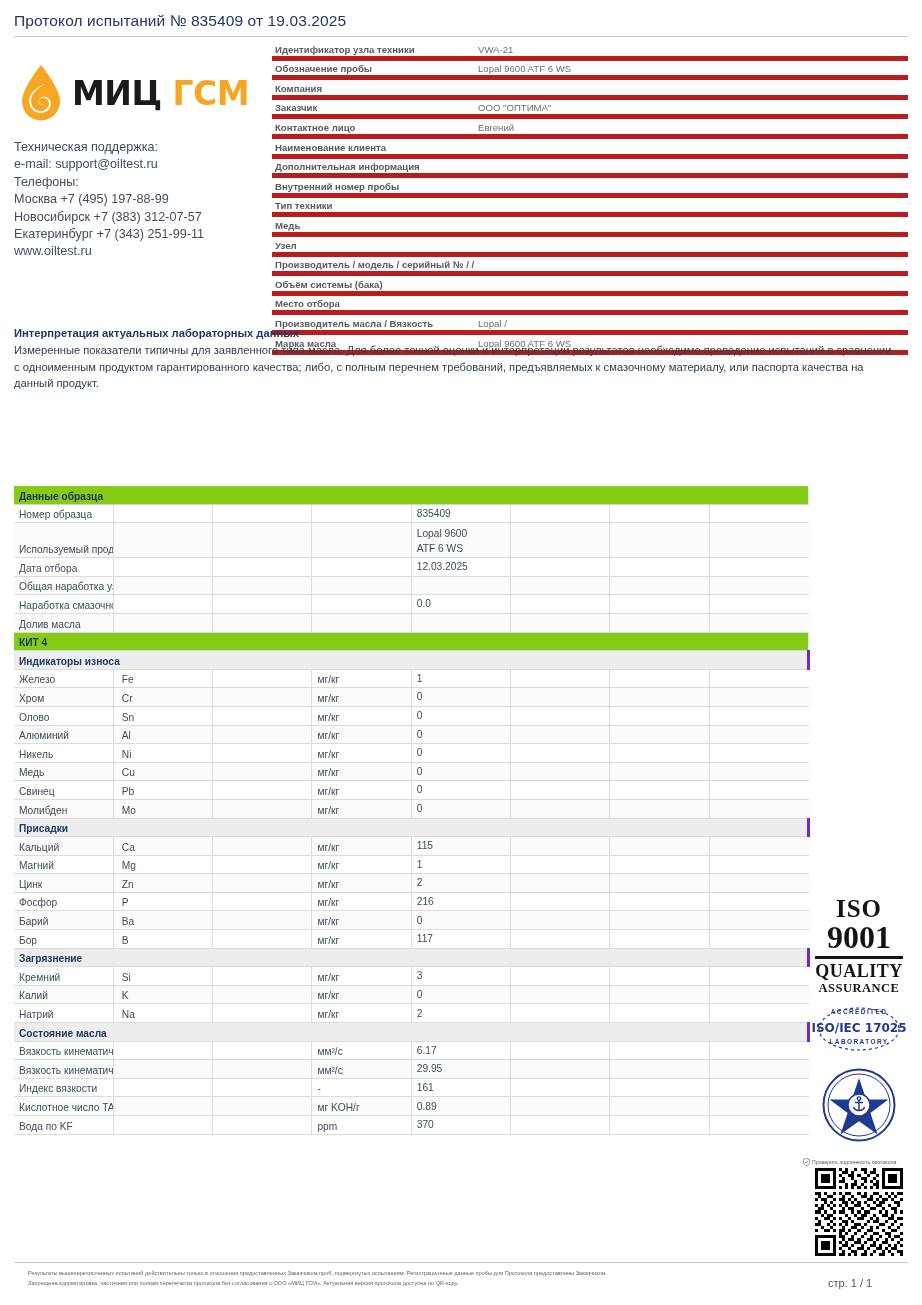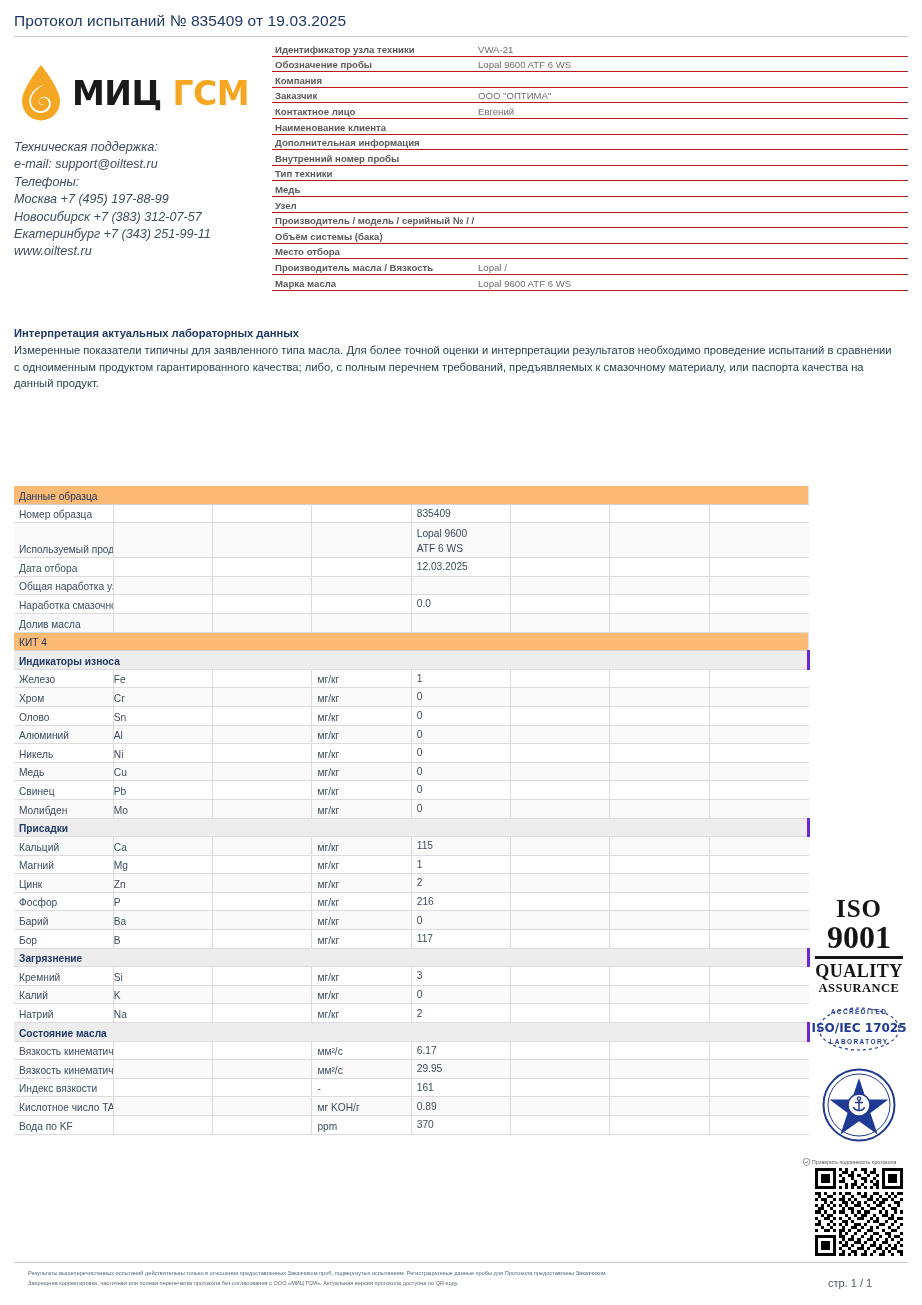--- a/index.html
+++ b/index.html
@@ -66,36 +66,35 @@
 
   
   #contacts {
     position: absolute;
     left: 14px;
     top: 139px;
     width: 250px;
     font-size: 12.6px;
     line-height: 17.4px;
     color: #3f4e5e;
-    font-style: italic;
   }
   #contacts div { white-space: nowrap; }
 
   
   #header-table {
     position: absolute;
     left: 272px;
     top: 41px;
     width: 636px;
     border-collapse: collapse;
   }
   #header-table td {
     font-size: 9.6px;
     padding: 0 0 1px 3px;
-    border-bottom: 1px solid #b91c1c;
+    border-bottom: 5px solid #b91c1c;
     height: 13.6px;
     vertical-align: bottom;
     line-height: 11px;
   }
   #header-table td.hk {
     width: 200px;
     font-weight: bold;
     color: #5a5a5a;
     white-space: nowrap;
   }
@@ -141,36 +140,36 @@
     border-right: 1px solid #dcdcdc;
     color: #3f4c5c;
     overflow: hidden;
     white-space: nowrap;
   }
   #data-table tr.r-normal td { border-bottom: 1px solid #dcdcdc; }
   #data-table tr.r-normal:nth-child(odd) td { background: #fafafa; }
   #data-table tr.r-normal:nth-child(even) td { background: #ffffff; }
 
   #data-table tr.r-section td {
-    background: #fdba74;
-    font-weight: normal;
+    background: #84cc16;
+    font-weight: bold;
     color: #1f3864;
     border-right: 1px solid #e3e3e3;
     border-bottom: 1px solid #d2d2d2;
   }
   #data-table tr.r-sub td {
     background: #ededed;
     font-weight: bold;
     color: #1f3864;
     border-right: 3px solid #6d28d9;
     border-bottom: 1px solid #dcdcdc;
   }
   #data-table tr.r-tall td { height: 33px; }
   #data-table td.c-name  { width: 326px; }
-  #data-table td.c-sym   { width: 103px; text-align: left; padding-left: 0; }
+  #data-table td.c-sym   { width: 103px; text-align: left; padding-left: 8px; }
   #data-table td.c-blank { width: 70px; }
   #data-table td.c-unit  { width: 76px; }
   #data-table td.c-val   { width: 74px; }
   #data-table td.c-e1    { width: 75px; }
   #data-table td.c-e2    { width: 72px; }
   #data-table td.c-e3    { border-right: none; }
   .val-multi { display: block; line-height: 14.5px; }
 
   
   #badges {

